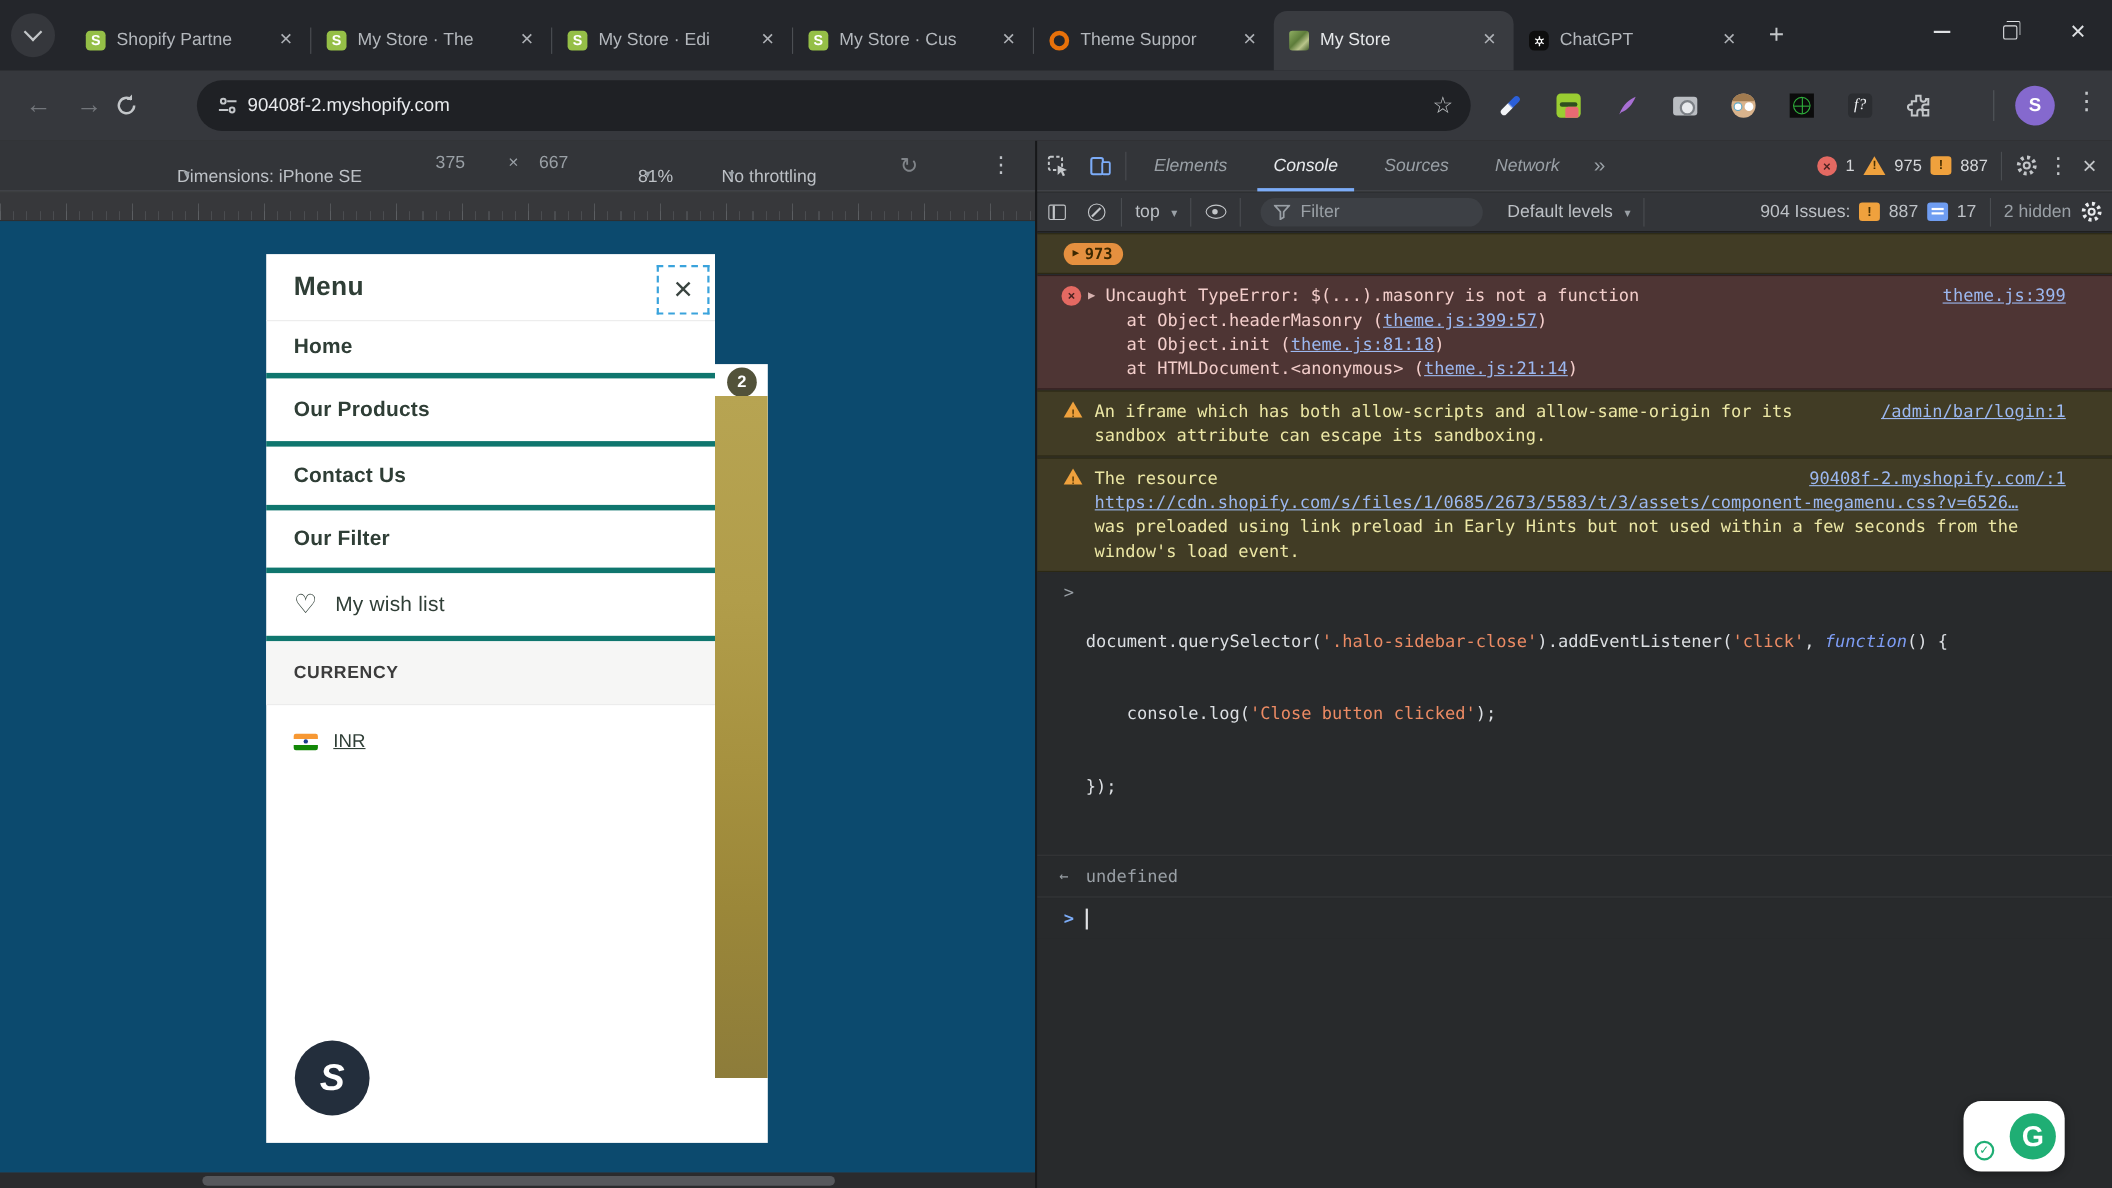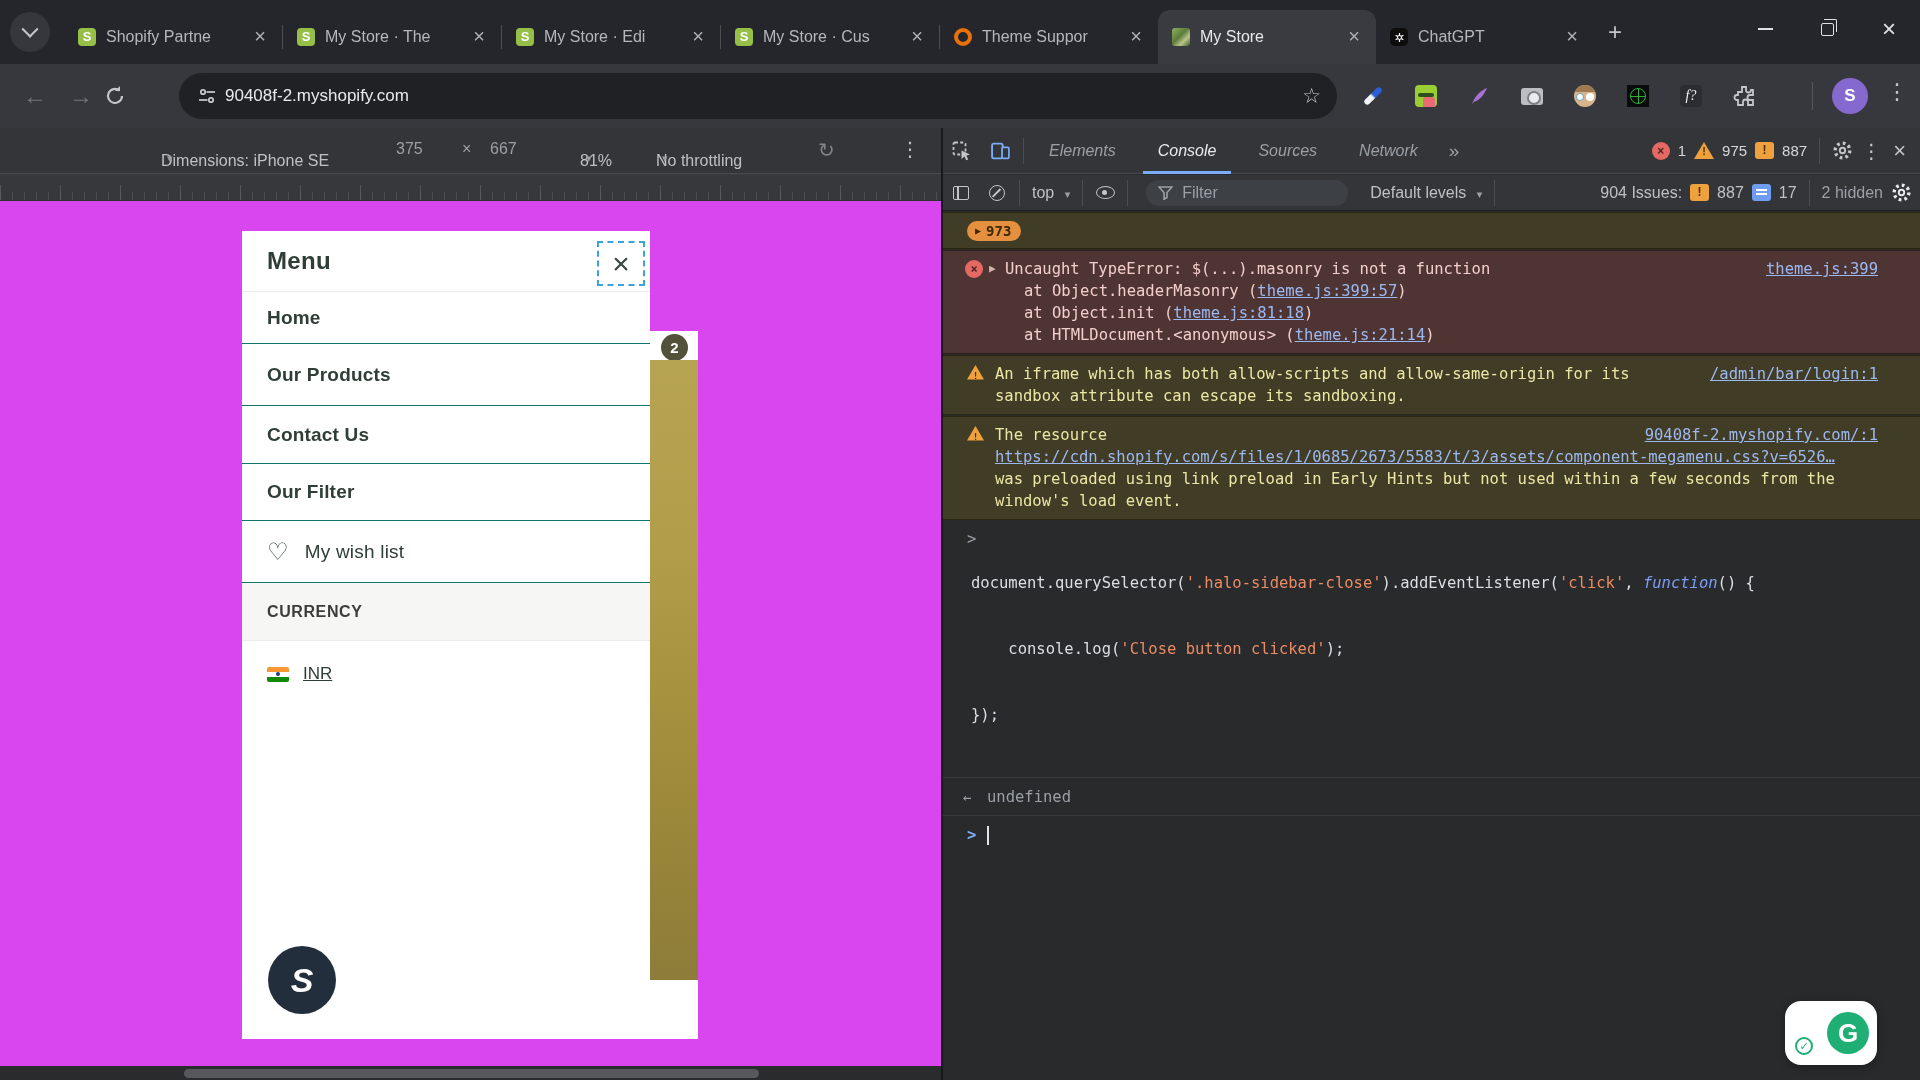--- a/index.html
+++ b/index.html
@@ -71,31 +71,31 @@
   .device-bar { position:absolute; left:0; top:0; width:1022px; height:46px; background:#333539; border-bottom:1px solid #46494d; color:#bdc1c6; font-size:16px; }
   .device-bar span { position:absolute; top:12px; white-space:nowrap; }
   .caret { font-size:11px; color:#9aa0a6; margin-left:6px; }
   .dim-num { color:#9aa0a6; }
   .rotate-ico { color:#808489; font-size:20px; }
   .ruler { position:absolute; left:0; top:47px; width:941px; height:26px; background:#37383b; border-bottom:1px solid #2e2f31; }
   .ruler::before { content:""; position:absolute; bottom:0; left:0; right:0; height:8px;
     background:repeating-linear-gradient(90deg,#5a5d61 0 1px,transparent 1px 12px); opacity:.55; }
   .ruler::after { content:""; position:absolute; bottom:0; left:0; right:0; height:15px;
     background:repeating-linear-gradient(90deg,#6a6d71 0 1px,transparent 1px 60px); opacity:.55; }
-  .viewport { position:absolute; left:0; top:73px; width:941px; height:865px; background:#d946ef; overflow:hidden; }
+  .viewport { position:absolute; left:0; top:73px; width:941px; height:865px; background:#0c4a6e; overflow:hidden; }
   .h-scrollbar { position:absolute; left:0; bottom:0; width:941px; height:14px; background:#2a2b2d; }
   .h-scrollbar .thumb { position:absolute; left:184px; top:2.5px; width:575px; height:9px; border-radius:5px; background:#56585c; }
 
   
   .menu-panel { position:absolute; left:242px; top:30px; width:408px; height:808px; background:#fff; color:#2f3e36; }
   .menu-head { position:absolute; left:0; top:0; width:100%; height:61px; border-bottom:1px solid #ececec; }
   .menu-title { position:absolute; left:25px; top:16px; font-size:24px; font-weight:bold; letter-spacing:.3px; }
   .close-box { position:absolute; right:5px; top:10px; width:48px; height:45px; background:#fff; border:2px dashed #3aa3dc; display:flex; align-items:center; justify-content:center; }
   .close-x { font-size:30px; font-weight:300; color:#3a4440; line-height:1; }
-  .menu-item { position:absolute; left:0; width:100%; border-bottom:1px solid #0f766e; font-size:19px; font-weight:bold; letter-spacing:.2px; display:flex; align-items:center; padding-left:25px; }
+  .menu-item { position:absolute; left:0; width:100%; border-bottom:5px solid #0f766e; font-size:19px; font-weight:bold; letter-spacing:.2px; display:flex; align-items:center; padding-left:25px; }
   .menu-item.plain { font-weight:normal; }
   .heart { font-size:24px; margin-right:16px; font-weight:normal; }
   .currency-row { position:absolute; left:0; top:352px; width:100%; height:58px; background:#f6f6f5; border-bottom:1px solid #ececec; display:flex; align-items:center; padding-left:25px; font-size:16px; font-weight:600; letter-spacing:.6px; color:#3c3c3c; }
   .inr-row { position:absolute; left:25px; top:433px; display:flex; align-items:center; gap:14px; }
   .flag { width:22px; height:15px; border-radius:2px; overflow:hidden; position:relative; flex:none;
     background:linear-gradient(180deg,#f79833 0 33%,#fff 33% 66%,#128807 66% 100%); }
   .flag::after { content:""; position:absolute; left:9px; top:5.5px; width:4px; height:4px; border-radius:50%; background:#1a3b8b; }
   .inr-label { font-size:17px; text-decoration:underline; color:#2f3e36; }
   .store-logo { position:absolute; left:26px; top:715px; width:68px; height:68px; border-radius:50%; background:#232e3c; color:#fff; display:flex; align-items:center; justify-content:center; font-size:34px; font-weight:bold; font-style:italic; }
   .sliver { position:absolute; left:650px; top:130px; width:48px; height:708px; background:#fff; overflow:hidden; }
@@ -148,21 +148,21 @@
   .badge-pill .tri { font-size:10px; }
   .err-ic { position:absolute; left:22px; top:9px; }
   .exp-tri { position:absolute; left:46px; top:7px; color:#d6b2af; font-size:11px; }
   .err-body { margin-left:38px; }
   .stack-line { margin-left:19px; }
   .warn-ic { position:absolute; left:24px; top:9px; transform:scale(.85); transform-origin:top left; }
   .warn-body { margin-left:28px; }
   .msg.echo { background:#282a2c; border-bottom:1px solid rgba(255,255,255,.07); color:#dcdfe3; }
   .chev { position:absolute; left:24px; top:7px; color:#9aa0a6; }
   .chev.blue { color:#7cacf8; font-weight:bold; }
-  .code { margin-left:4px; white-space:pre; }
+  .code { margin-left:20px; white-space:pre; }
   .tok-def { color:#dcdfe3; }
   .tok-str { color:#ec8b64; }
   .tok-kw { color:#7e9df5; font-style:italic; }
   .msg.result { background:#282a2c; border-bottom:1px solid rgba(255,255,255,.07); color:#9aa0a6; }
   .ret-arrow { position:absolute; left:20px; top:7px; font-size:14px; }
   .result-val { margin-left:20px; }
   .msg.prompt { background:#282a2c; }
   .cursor { display:inline-block; width:1.5px; height:19px; background:#e0e2e5; vertical-align:middle; margin-left:20px; }
 
   

